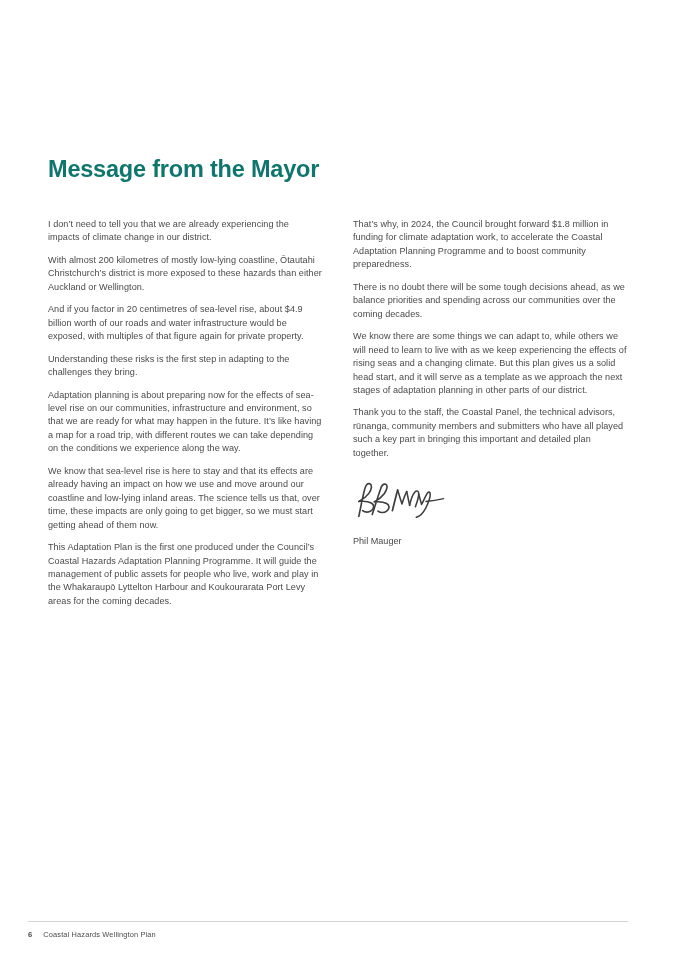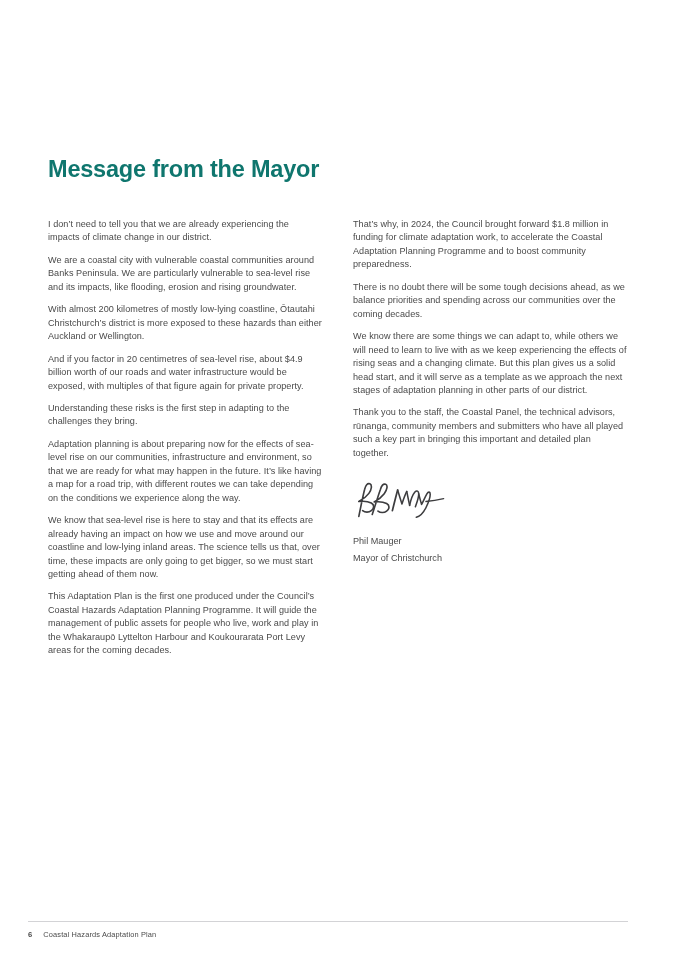--- a/index.html
+++ b/index.html
@@ -110,21 +110,20 @@
 <body>
 
 <div class="page">
 
   <h1 class="page-title">Message from the Mayor</h1>
 
   <div class="columns">
 
     <div class="col">
       <p class="para">I don’t need to tell you that we are already experiencing the impacts of climate change in our district.</p>
-      <p class="para">We are a coastal city with vulnerable coastal communities around Banks Peninsula. We are particularly vulnerable to sea-level rise and its impacts, like flooding, erosion and rising groundwater.</p>
       <p class="para">With almost 200 kilometres of mostly low-lying coastline, Ōtautahi Christchurch’s district is more exposed to these hazards than either Auckland or Wellington.</p>
       <p class="para">And if you factor in 20 centimetres of sea-level rise, about $4.9 billion worth of our roads and water infrastructure would be exposed, with multiples of that figure again for private property.</p>
       <p class="para">Understanding these risks is the first step in adapting to the challenges they bring.</p>
       <p class="para">Adaptation planning is about preparing now for the effects of sea-level rise on our communities, infrastructure and environment, so that we are ready for what may happen in the future. It’s like having a map for a road trip, with different routes we can take depending on the conditions we experience along the way.</p>
       <p class="para">We know that sea-level rise is here to stay and that its effects are already having an impact on how we use and move around our coastline and low-lying inland areas. The science tells us that, over time, these impacts are only going to get bigger, so we must start getting ahead of them now.</p>
       <p class="para">This Adaptation Plan is the first one produced under the Council’s Coastal Hazards Adaptation Planning Programme. It will guide the management of public assets for people who live, work and play in the Whakaraupō Lyttelton Harbour and Koukourarata Port Levy areas for the coming decades.</p>
     </div>
 
     <div class="col">
       <p class="para">That’s why, in 2024, the Council brought forward $1.8 million in funding for climate adaptation work, to accelerate the Coastal Adaptation Planning Programme and to boost community preparedness.</p>
@@ -139,26 +138,25 @@
             <path d="M40 74 C46 56 52 36 57 22 C59 14 63 9 68 11 C73 13 71 23 65 31 C59 39 50 45 44 48 C52 47 62 47 70 51 C77 55 76 63 70 67 C65 71 57 71 52 67" stroke-width="3.4"></path>
             <path d="M82 66 C86 50 90 34 93 23" stroke-width="3.6"></path>
             <path d="M93 23 C96 33 99 43 102 52 C104 46 108 34 112 26" stroke-width="3.2"></path>
             <path d="M112 26 C114 36 116 46 118 55" stroke-width="3.2"></path>
             <path d="M118 55 C120 45 124 33 129 27 C133 23 137 25 137 31 C137 40 133 50 130 58" stroke-width="3.2"></path>
             <path d="M137 31 C139 39 141 47 143 53 C146 48 150 38 154 31 C157 26 161 26 161 32 C161 40 157 50 152 60 C147 70 140 78 132 80" stroke-width="3.2"></path>
             <path d="M152 47 C163 46 176 44 189 41" stroke-width="2.8"></path>
           </g>
         </svg>
         <p class="sig-name">Phil Mauger</p>
-        <p class="sig-role">Mayor of Christchurch</p>
       </div>
     </div>
 
   </div>
 
   <div class="footer-rule"></div>
 
   <div class="footer">
     <span class="footer-page-num">6</span>
-    <span class="footer-doc-title">Coastal Hazards Adaptation Plan</span>
+    <span class="footer-doc-title">Coastal Hazards Wellington Plan</span>
   </div>
 
 </div>
 
 </body></html>

